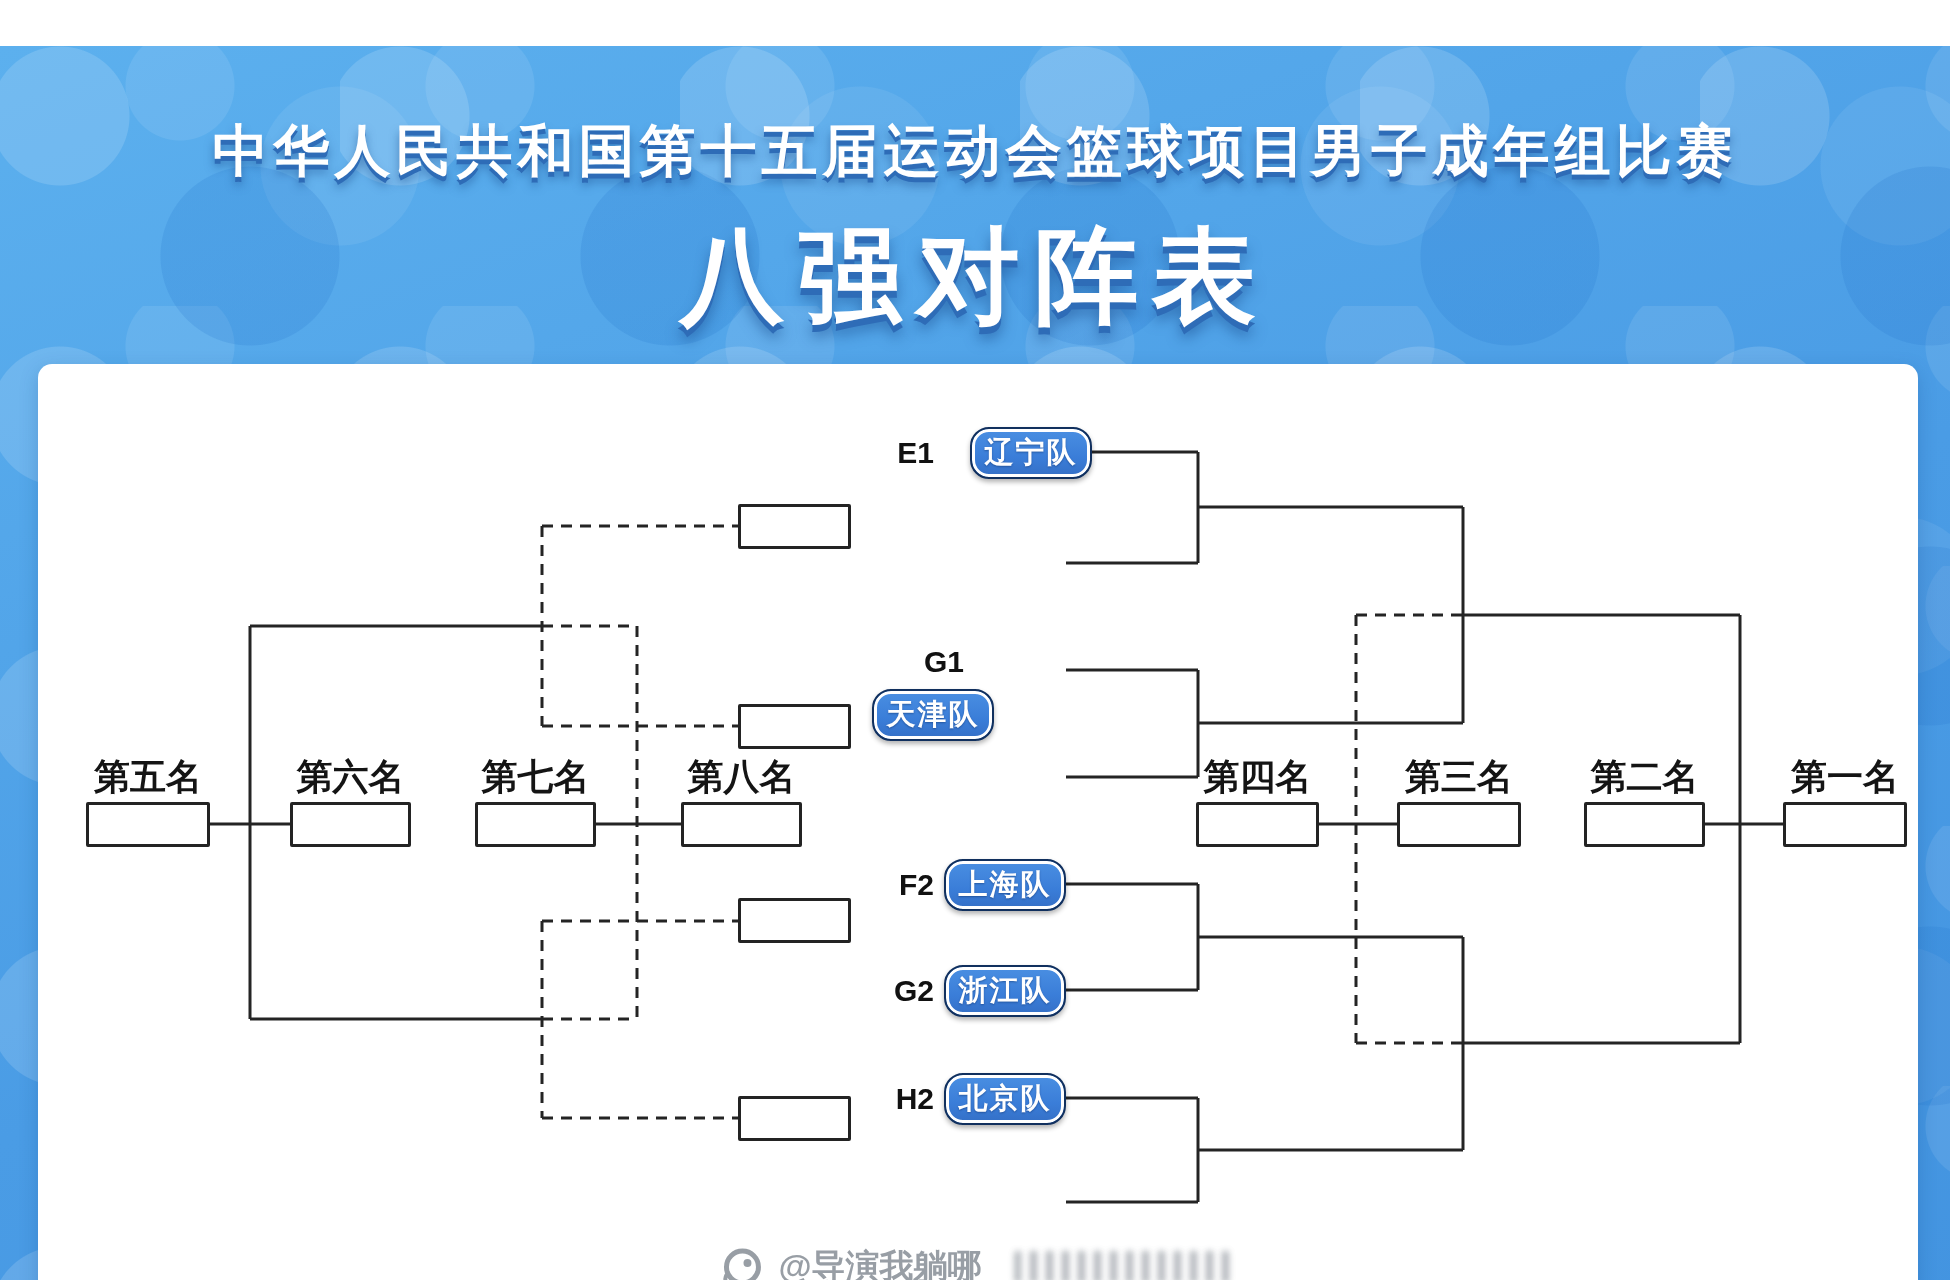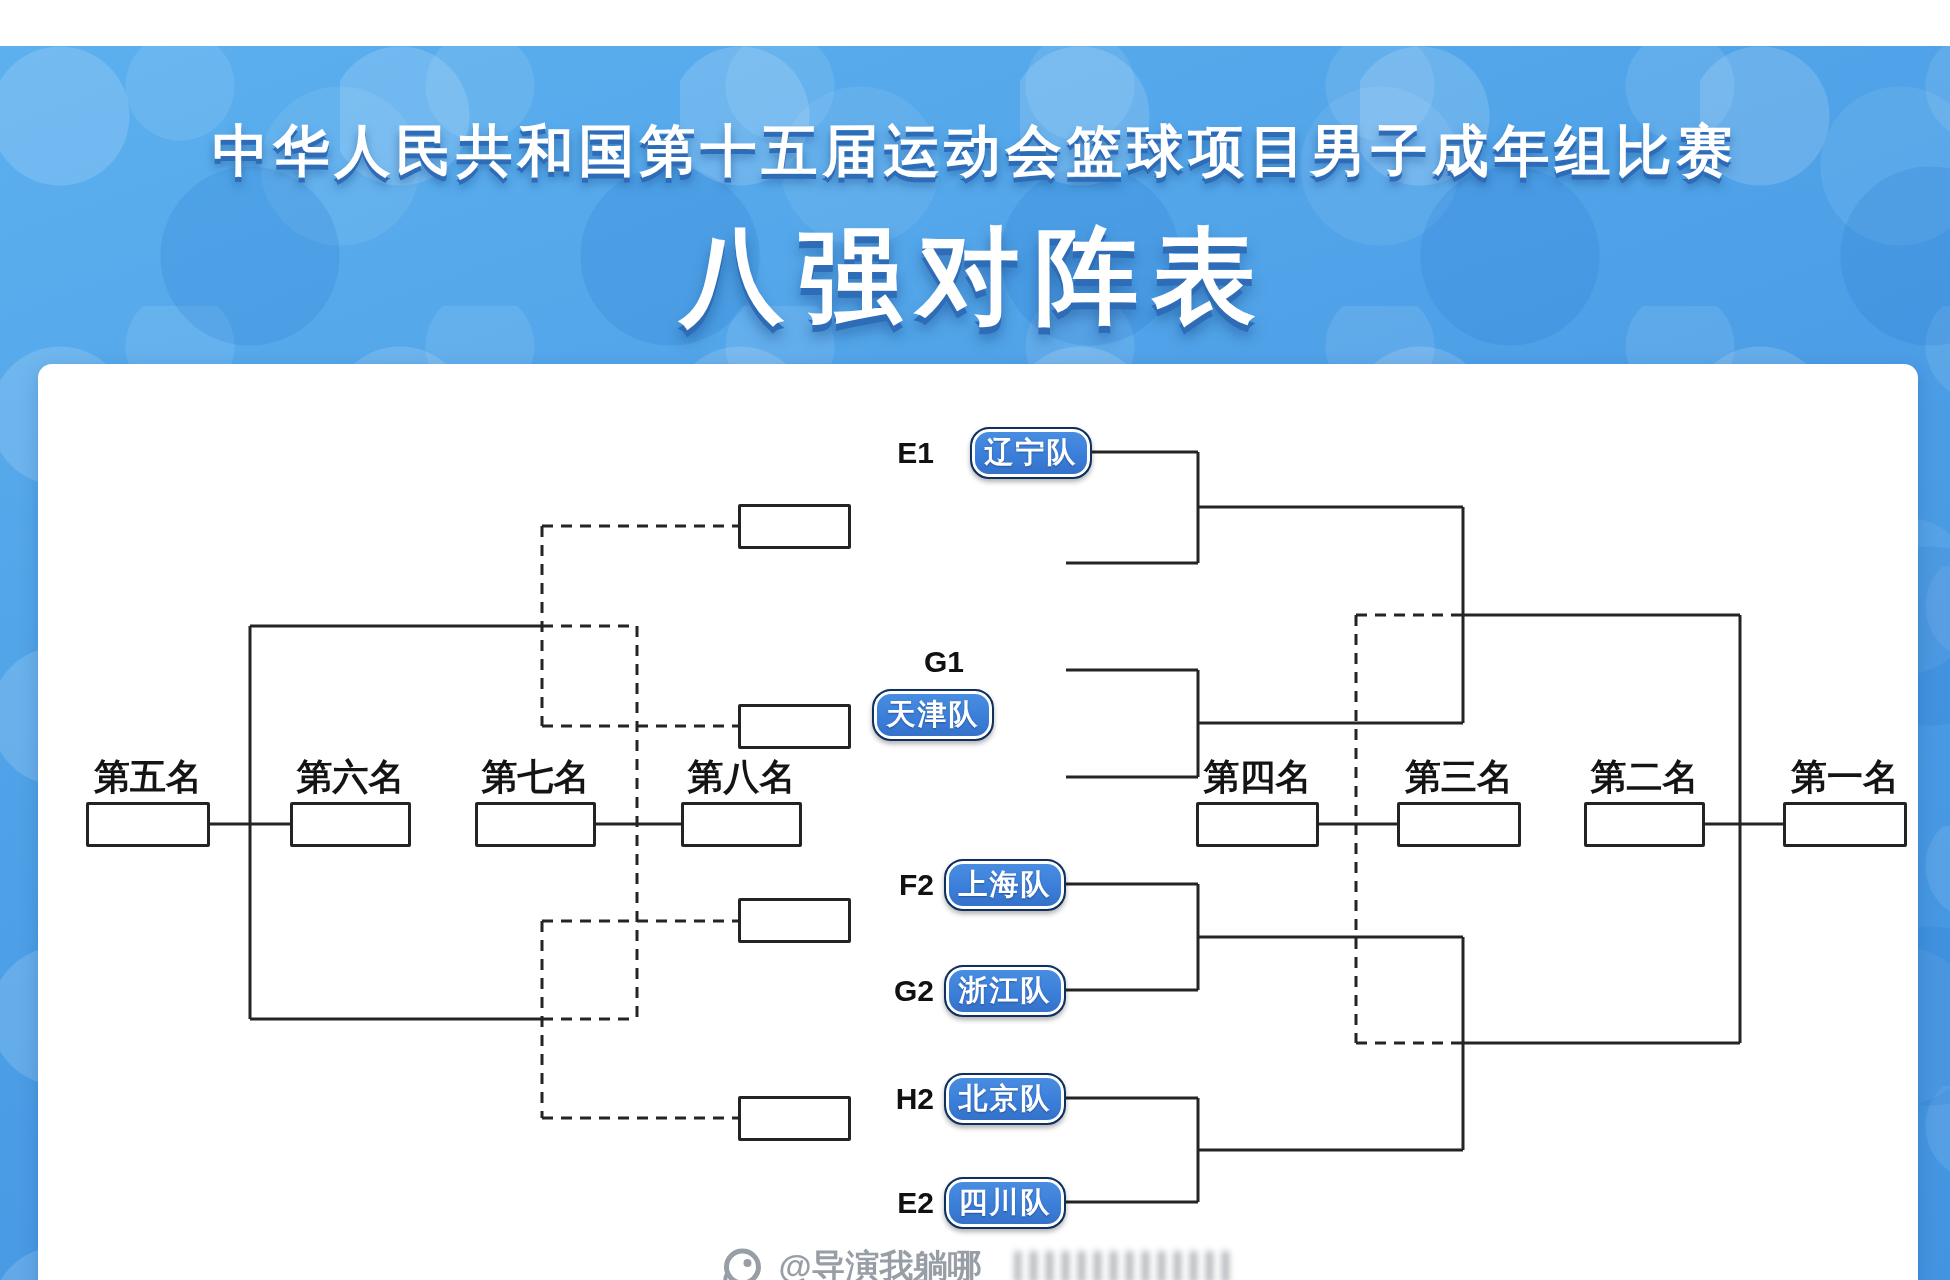--- a/index.html
+++ b/index.html
@@ -171,24 +171,20 @@
     <span class="tbox">上海队</span>
   </div>
   <div class="team-row" style="top:919px;">
     <span class="seed">G2</span>
     <span class="tbox">浙江队</span>
   </div>
   <div class="team-row" style="top:1027px;">
     <span class="seed">H2</span>
     <span class="tbox">北京队</span>
   </div>
-  <div class="team-row" style="top:1131px;">
-    <span class="seed">E2</span>
-    <span class="tbox">四川队</span>
-  </div>
 
   <div class="watermark">
     <svg width="44" height="44" viewBox="0 0 44 44">
       <circle cx="22" cy="22" r="16" fill="none" stroke="#878e96" stroke-width="5"></circle>
       <path d="M 6 30 Q 2 38 12 40" fill="none" stroke="#878e96" stroke-width="4" stroke-linecap="round"></path>
       <circle cx="27" cy="18" r="4" fill="#878e96"></circle>
     </svg>
     <span>@导演我躺哪_</span>
     <span class="wm-blur"></span>
   </div>

